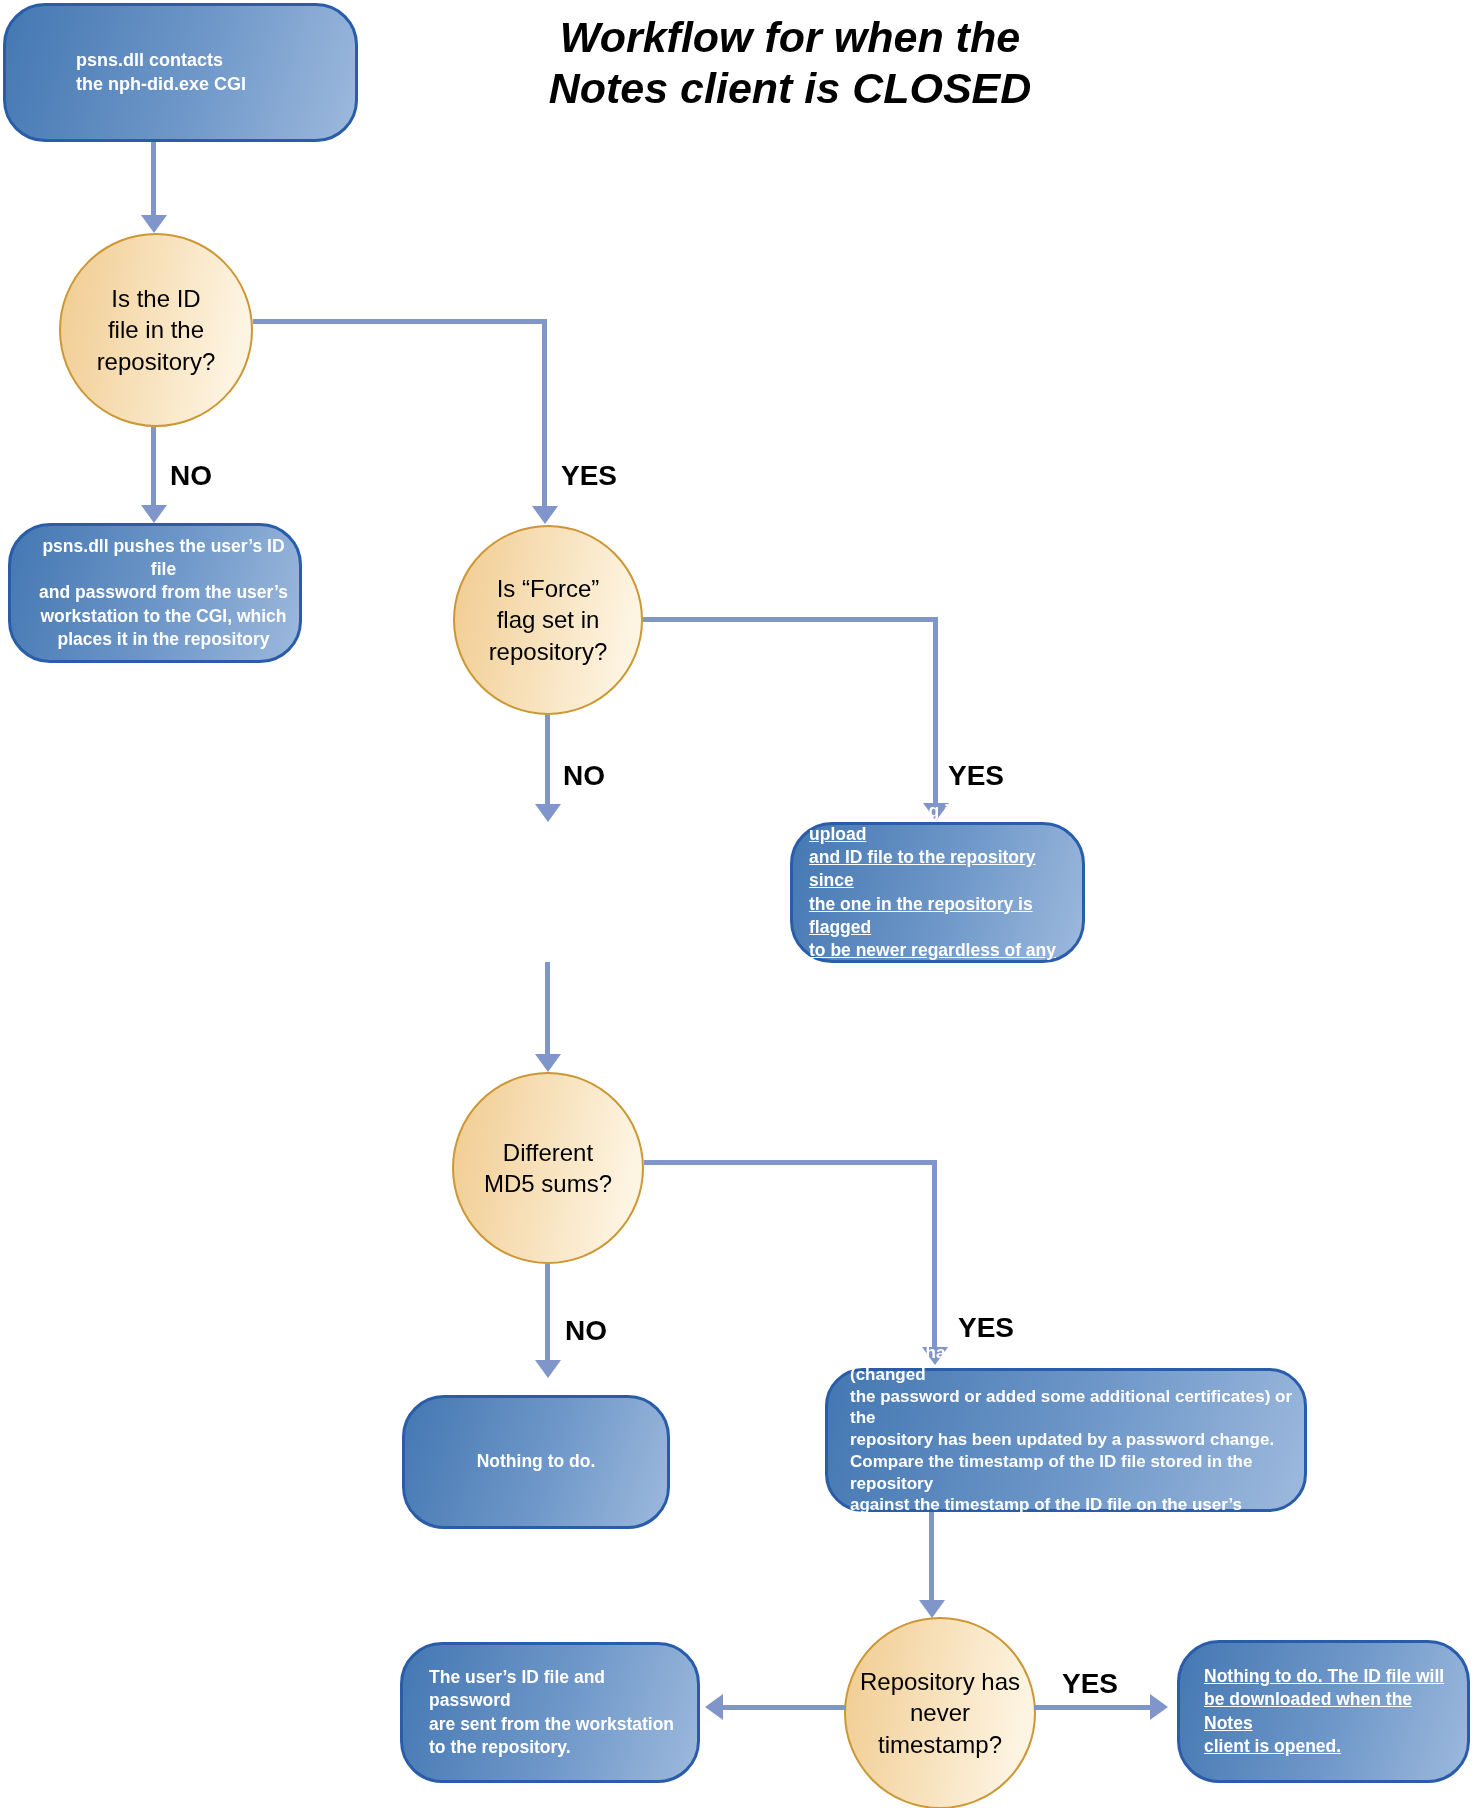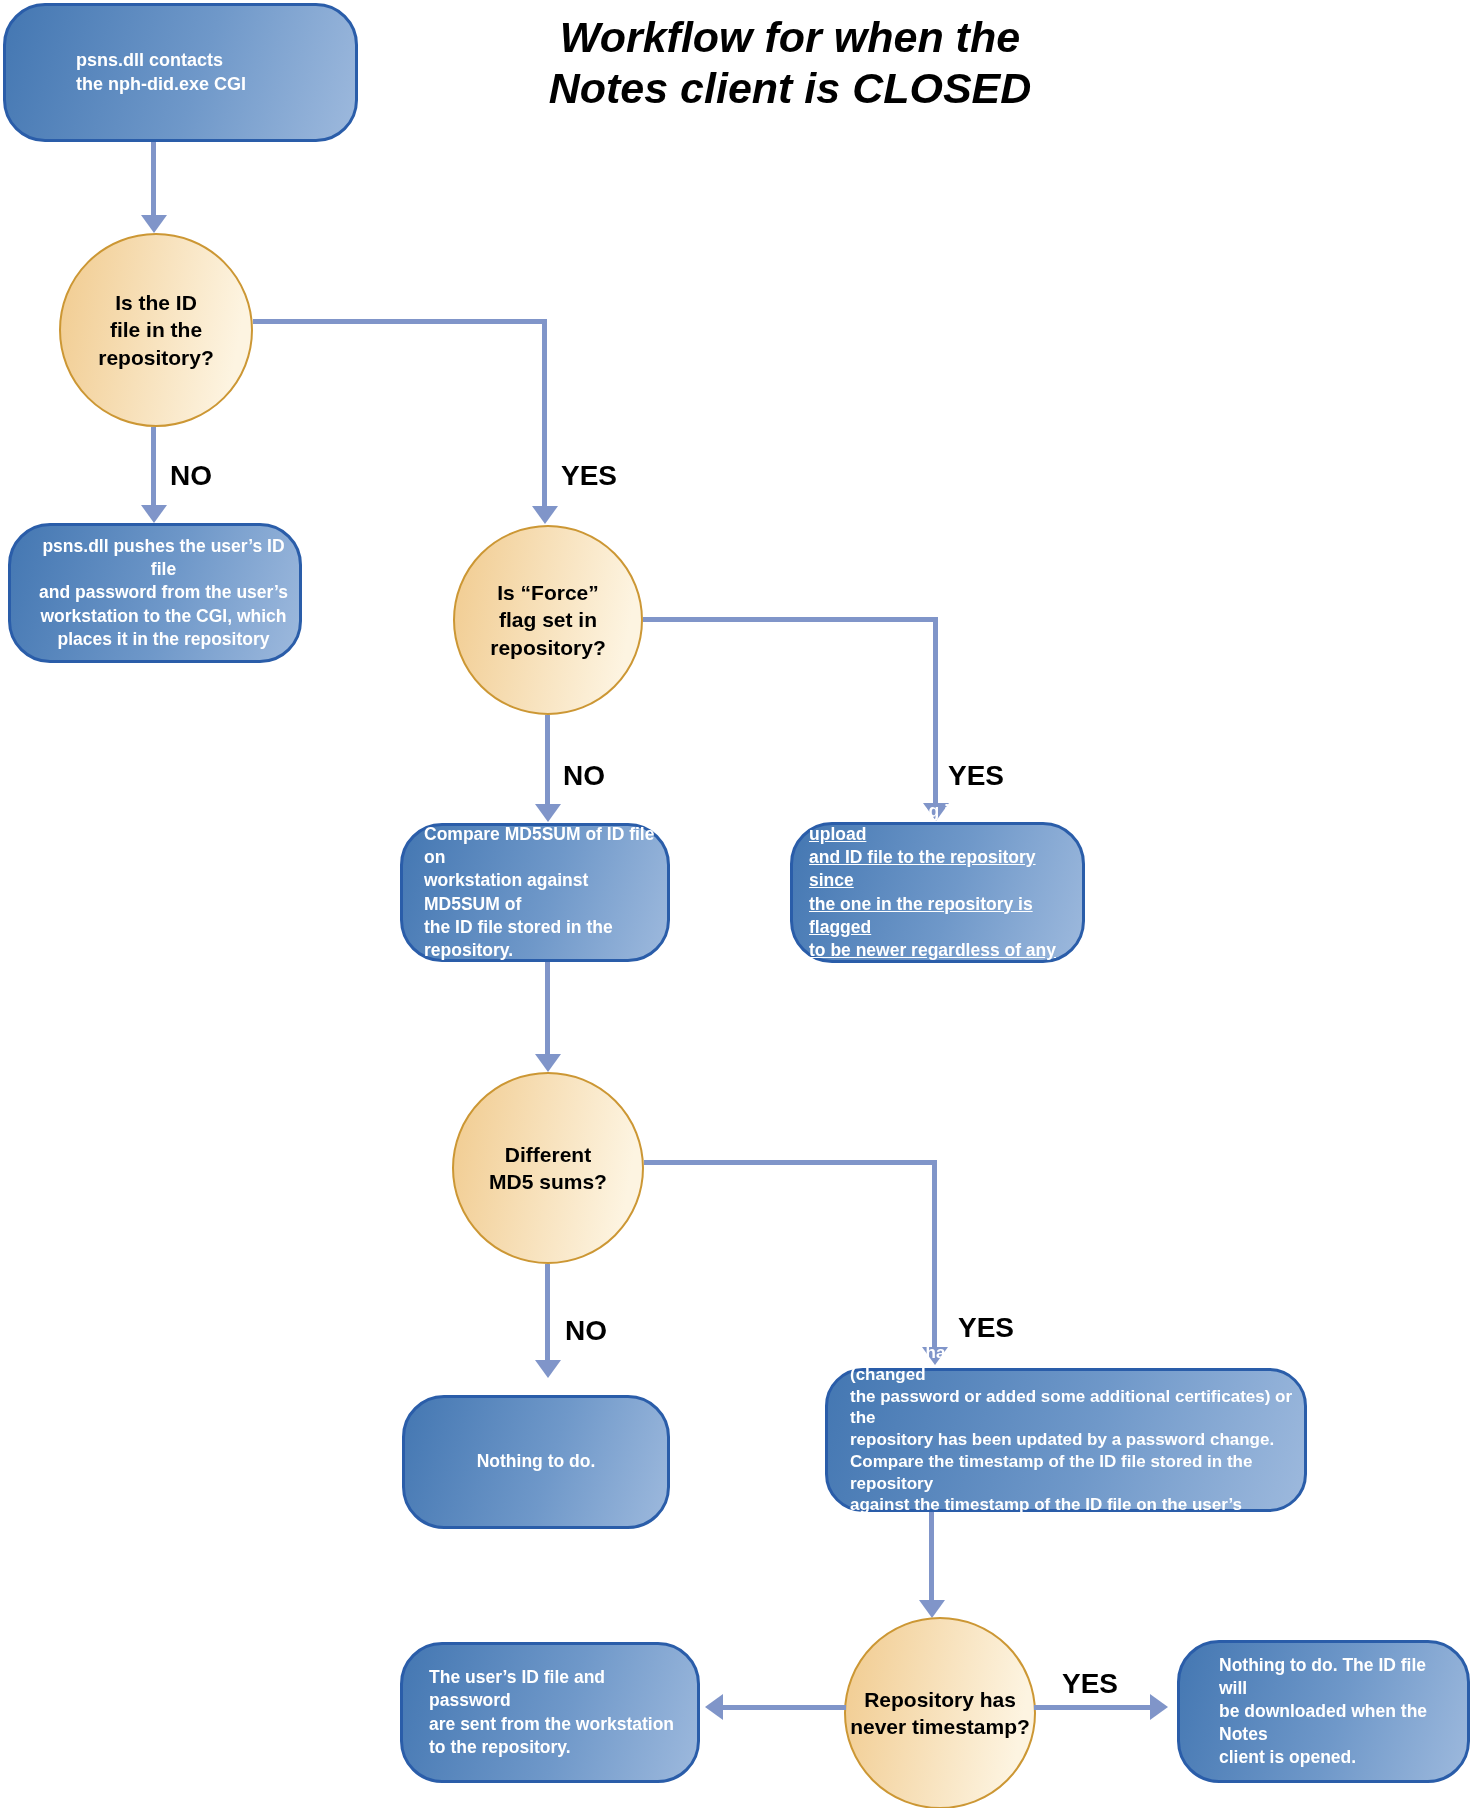--- a/index.html
+++ b/index.html
@@ -18,21 +18,21 @@
     border:3px solid var(--box-border,#2a5da9);
     border-radius:42px;color:#ffffff;font-weight:bold;font-size:17.5px;
     line-height:1.32;white-space:pre-line;display:flex;flex-direction:column;
     justify-content:center;text-align:left;
   }
   .circle{
     position:absolute;box-sizing:border-box;border-radius:50%;
     background:linear-gradient(100deg,var(--circle-grad-start,#f2cf97) 8%,var(--circle-grad-end,#fdf4e1) 88%);
     border:2.5px solid var(--circle-border,#cc9734);
     display:flex;align-items:center;justify-content:center;text-align:center;
-    color:#000;font-weight:bold;font-size:21px;line-height:1.3;white-space:pre-line;
+    color:#000;font-weight:normal;font-size:24px;line-height:1.3;white-space:pre-line;
   }
   .hline,.vline{position:absolute;background:var(--arrow,#8095c9);}
   .hline{height:5px;}
   .vline{width:5px;}
   .ah{position:absolute;width:0;height:0;}
   .ah-down{border-left:13px solid transparent;border-right:13px solid transparent;border-top:18px solid var(--arrow,#8095c9);}
   .ah-left{border-top:13px solid transparent;border-bottom:13px solid transparent;border-right:18px solid var(--arrow,#8095c9);}
   .ah-right{border-top:13px solid transparent;border-bottom:13px solid transparent;border-left:18px solid var(--arrow,#8095c9);}
   .lbl{position:absolute;font-size:28px;font-weight:bold;color:#000;}
 </style>
@@ -74,23 +74,20 @@
 
   <div class="vline" style="left:545px;top:715px;height:92px;"></div>
   <div class="ah ah-down" style="left:535px;top:804px;"></div>
   <div class="lbl" style="left:563px;top:760px;">NO</div>
 
   <div class="hline" style="left:643px;top:617px;width:295px;"></div>
   <div class="vline" style="left:933px;top:617px;height:189px;"></div>
   <div class="ah ah-down" style="left:923px;top:803px;"></div>
   <div class="lbl" style="left:948px;top:760px;">YES</div>
 
-  <div class="bluebox" style="left:400px;top:823px;width:270px;height:139px;padding-left:21px;padding-right:6px;">Compare MD5SUM of ID file on
-workstation against MD5SUM of
-the ID file stored in the repository.</div>
 
   <div class="bluebox" style="left:790px;top:822px;width:295px;height:141px;padding-left:16px;padding-right:8px;text-decoration:underline;">If the Force flag is set, don’t upload
 and ID file to the repository since
 the one in the repository is flagged
 to be newer regardless of any
 other case.</div>
 
   <div class="vline" style="left:545px;top:962px;height:95px;"></div>
   <div class="ah ah-down" style="left:535px;top:1054px;"></div>
 
@@ -125,17 +122,17 @@
   <div class="lbl" style="left:656px;top:1668px;">NO</div>
 
   <div class="hline" style="left:1034px;top:1705px;width:118px;"></div>
   <div class="ah ah-right" style="left:1150px;top:1694px;"></div>
   <div class="lbl" style="left:1062px;top:1668px;">YES</div>
 
   <div class="bluebox" style="left:400px;top:1642px;width:300px;height:141px;padding-left:26px;padding-right:8px;">The user’s ID file and password
 are sent from the workstation
 to the repository.</div>
 
-  <div class="bluebox" style="left:1177px;top:1640px;width:293px;height:143px;padding-left:39px;padding-right:8px;">Nothing to do. The ID file will
+  <div class="bluebox" style="left:1177px;top:1640px;width:293px;height:143px;padding-left:24px;padding-right:8px;text-decoration:underline;">Nothing to do. The ID file will
 be downloaded when the Notes
 client is opened.</div>
 
 </div>
 
 </body></html>

